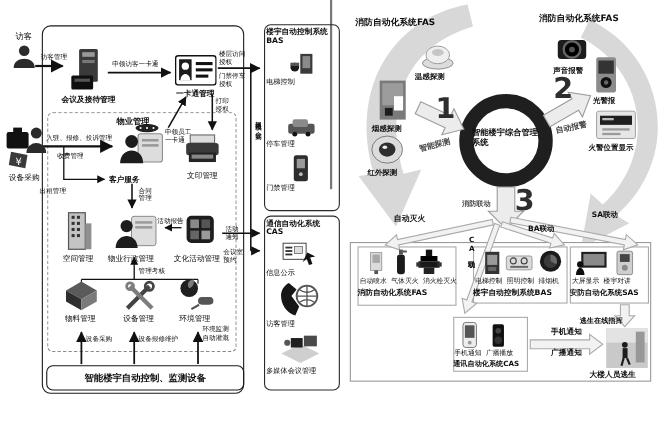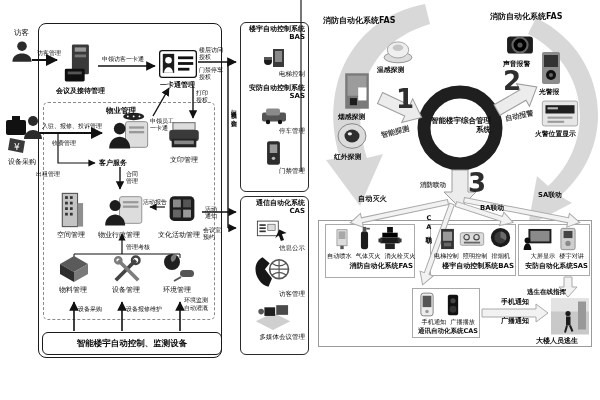--- a/index.html
+++ b/index.html
@@ -1,21 +1,21 @@
 <!DOCTYPE html>
 <html><head>
 <meta charset="utf-8">
 <style>
   html,body{margin:0;padding:0;background:#fff;}
   #app{position:relative;width:600px;height:400px;background:#fff;overflow:hidden;
        font-family:"DejaVu Sans",sans-serif;color:#0d0d0d;}
   .lbl{position:absolute;font-size:6.5px;line-height:1.2;color:#0d0d0d;white-space:nowrap;z-index:6;}
   .wr{white-space:normal;}
   .b{font-weight:bold;}
-  .ctr{text-align:right;}
+  .ctr{text-align:left;}
   .box{position:absolute;z-index:2;background:transparent;}
   .solid{border:1.8px solid #1a1a1a;border-radius:8px;}
   .dashed{border:1px dashed #8a8a8a;border-radius:5px;}
   .rcol{border:1.5px solid #2a2a2a;border-radius:6px;}
   .bigbox{border:1px solid #9a9a9a;background:#fff;}
   .subbox{border:1px solid #aaa;background:#fff;}
   .bar{border:1.6px solid #1a1a1a;border-radius:6px;display:flex;align-items:center;justify-content:center;}
   .ic{position:absolute;z-index:4;}
   .ic svg{width:100%;height:100%;display:block;}
   .vtext{writing-mode:vertical-rl;text-orientation:upright;letter-spacing:0.5px;}
@@ -129,21 +129,20 @@
   <div class="lbl" style="left:163px;top:286px;font-size:7px">环境管理</div>
   <div class="lbl" style="left:78px;top:305px;font-size:6px">设备采购</div>
   <div class="lbl" style="left:126px;top:305px;font-size:6px">设备报修维护</div>
   <div class="lbl" style="left:184px;top:296px;font-size:6px">环境监测</div>
   <div class="lbl" style="left:184px;top:304px;font-size:6px">自动灌溉</div>
 
   <div class="lbl vtext" style="left:230px;top:106px;height:120px;font-size:5.8px">网络通讯授权、会议签到</div>
 
   <div class="lbl b wr ctr" style="left:242px;top:25px;width:63px;font-size:7px">楼宇自动控制系统BAS</div>
   <div class="lbl ctr" style="left:242px;top:71px;width:63px;font-size:6.5px">电梯控制</div>
-  <div class="lbl b wr ctr" style="left:242px;top:84px;width:63px;font-size:7px">安防自动控制系统SAS</div>
   <div class="lbl ctr" style="left:242px;top:128px;width:63px;font-size:6.5px">停车管理</div>
   <div class="lbl ctr" style="left:242px;top:168px;width:63px;font-size:6.5px">门禁管理</div>
   <div class="lbl b wr ctr" style="left:242px;top:199px;width:63px;font-size:7px">通信自动化系统CAS</div>
   <div class="lbl ctr" style="left:242px;top:245px;width:63px;font-size:6.5px">信息公示</div>
   <div class="lbl ctr" style="left:242px;top:291px;width:63px;font-size:6.5px">访客管理</div>
   <div class="lbl ctr" style="left:242px;top:334px;width:63px;font-size:6.5px">多媒体会议管理</div>
 
   <div class="lbl b" style="left:323px;top:16px;font-size:8px">消防自动化系统FAS</div>
   <div class="lbl b" style="left:490px;top:12px;font-size:8px">消防自动化系统FAS</div>
   <div class="lbl b" style="left:377px;top:66px;font-size:6.8px">温感探测</div>

